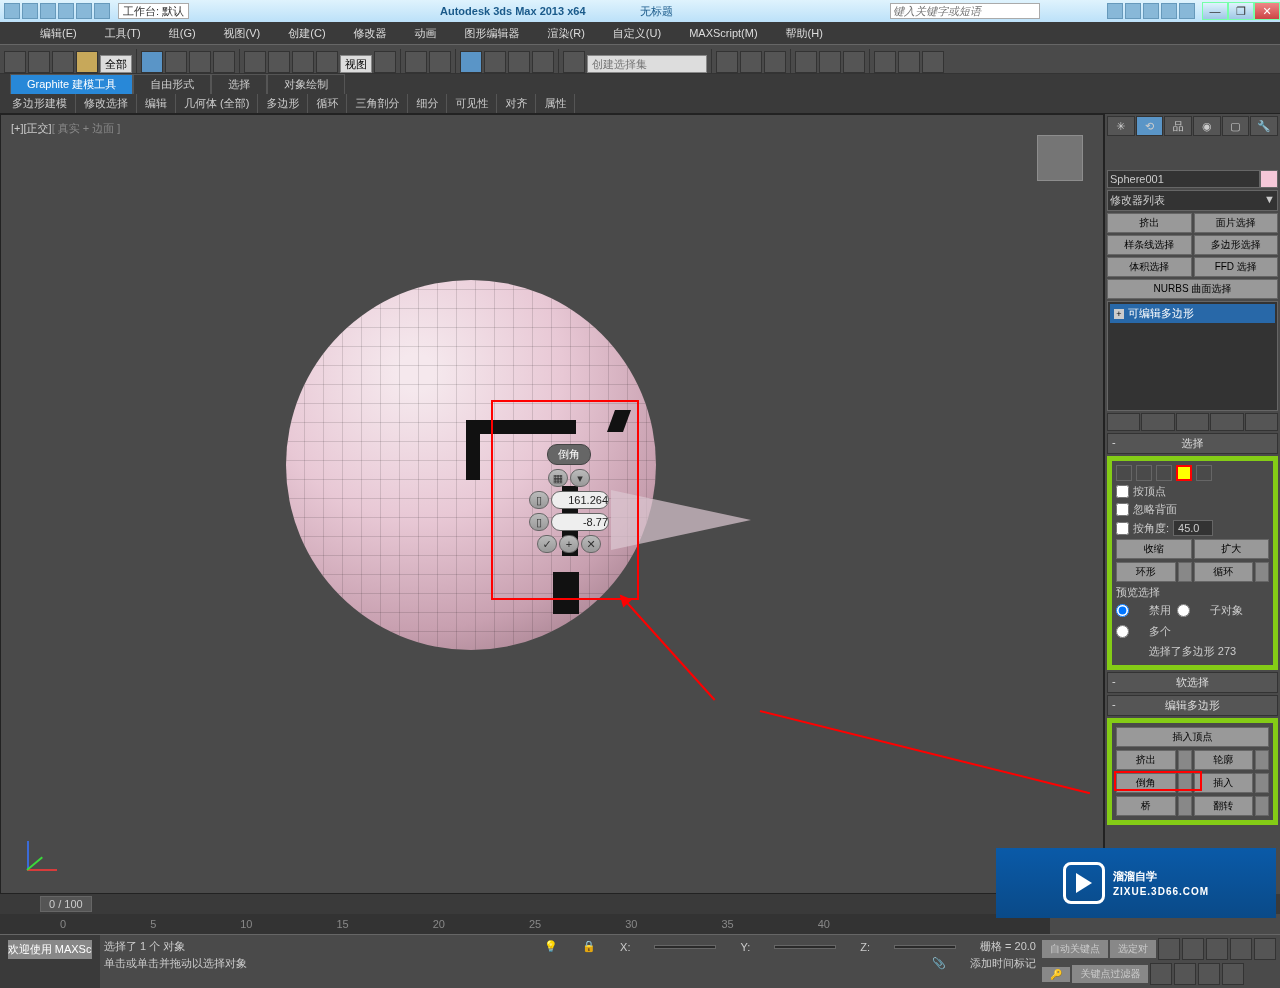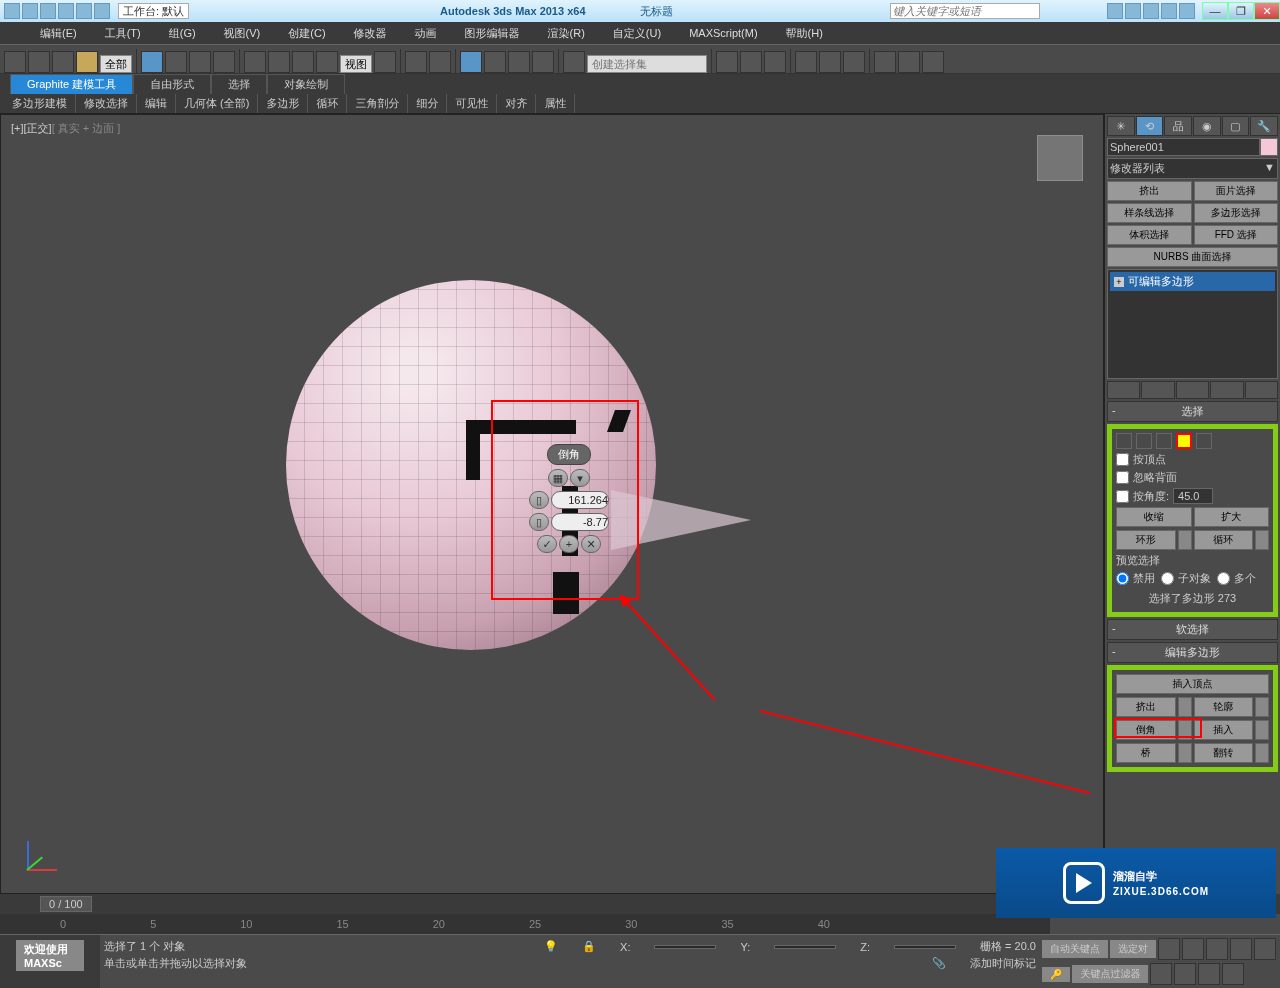--- a/index.html
+++ b/index.html
@@ -70,21 +70,21 @@
 .caddy .title { background:#666; color:#fff; padding:2px 10px; border-radius:10px; border:1px solid #444; }
 .caddy .row { display:flex; gap:2px; }
 .caddy .btn { width:20px; height:18px; background:linear-gradient(#bbb,#999); border:1px solid #666; border-radius:9px; display:flex; align-items:center; justify-content:center; color:#333; }
 .caddy .val { width:58px; height:18px; background:#eee; border:1px solid #666; border-radius:9px; color:#222; text-align:right; line-height:16px; }
 
 
 .rightpanel { width:176px; background:#4a4a4a; border-left:1px solid #222; padding:2px; display:flex; flex-direction:column; gap:2px; overflow:hidden; }
 .rp-tabs { display:flex; gap:1px; height:20px; }
 .rp-tabs span { flex:1; background:#555; border:1px solid #333; display:flex; align-items:center; justify-content:center; }
 .rp-tabs span.active { background:#5a95c7; }
-.rp-name { display:flex; }
+.rp-name { display:flex;margin-top:32px; }
 .rp-name input { flex:1; background:#333; color:#ccc; border:1px solid #666; padding:2px; }
 .rp-name .sw { width:18px; height:18px; background:#f5c8d8; border:1px solid #666; }
 .rp-dd { background:#333; color:#ccc; border:1px solid #666; padding:2px; display:flex; justify-content:space-between; }
 .rp-grid2 { display:flex; gap:2px; }
 .rp-grid2 button { flex:1; background:#999; color:#000; border:1px solid #666; padding:2px; font-size:10px; }
 .rp-stack { background:#333; border:1px solid #666; height:110px; padding:2px; }
 .rp-stack .item { background:#2868a8; color:#fff; padding:2px 4px; display:flex; align-items:center; gap:4px; }
 .rp-stack .item .exp { width:10px; height:10px; background:#ccc; color:#000; text-align:center; line-height:10px; font-size:9px; }
 .rp-stackbtns { display:flex; gap:1px; height:18px; }
 .rp-stackbtns span { flex:1; background:#555; border:1px solid #333; }
@@ -95,31 +95,31 @@
 .subobj span { width:16px; height:16px; border:1px solid #666; display:inline-block; }
 .subobj span.poly { background:#ff0; border:2px solid #f00; }
 .chk { display:flex; align-items:center; gap:4px; color:#ccc; }
 .chk input { margin:0; }
 .spin { display:flex; align-items:center; gap:4px; }
 .spin .sv { background:#333; border:1px solid #666; padding:1px 4px; color:#ccc; width:40px; }
 .btnrow { display:flex; gap:2px; }
 .btnrow .b { flex:1; background:#999; color:#000; border:1px solid #666; padding:2px; text-align:center; font-size:10px; position:relative; }
 .btnrow .sq { width:14px; background:#888; border:1px solid #666; }
 .radios { display:flex; gap:6px; flex-wrap:wrap; }
-.radios label { display:flex; align-items:center; gap:4px; color:#ccc; }
+.radios label { display:flex; align-items:center; gap:20px; color:#ccc; }
 .status-sel { text-align:center; padding:2px; }
 .redhl { position:absolute; border:2px solid #f00; z-index:5; }
 
 
 .timeslider { position:absolute; left:0; right:0; bottom:74px; height:20px; background:#3a3a3a; display:flex; align-items:center; }
 .timeslider .pos { background:#555; border:1px solid #666; padding:1px 8px; margin-left:40px; color:#ccc; }
 .timeruler { position:absolute; left:0; right:230px; bottom:54px; height:20px; background:#333; color:#888; display:flex; align-items:center; padding-left:60px; gap:84px; }
 .statusbar { position:absolute; left:0; right:0; bottom:0; height:54px; background:#4a4a4a; border-top:1px solid #666; display:flex; }
 .sb-left { width:100px; background:#3a3a3a; padding:4px; }
-.sb-left .row { background:#888; color:#fff; padding:2px 8px; margin:1px 12px; font-size:10px;font-weight:bold; }
+.sb-left .row { background:#888; color:#fff; padding:2px 0; margin:1px 4px; font-size:10px; }
 .sb-mid { flex:1; padding:4px; display:flex; flex-direction:column; gap:2px; }
 .sb-mid .line { display:flex; gap:24px; align-items:center; }
 .sb-mid .fld { background:#2a2a2a; border:1px solid #666; padding:1px 6px; color:#888; width:62px; font-size:10px; }
 .sb-right { width:240px; display:flex; flex-wrap:wrap; gap:2px; padding:2px; align-items:center; }
 .sb-right .pb { width:22px; height:22px; background:#555; border:1px solid #333; }
 .sb-right .big { background:#888; padding:2px 8px; font-size:10px; }
 .watermark { position:absolute; right:4px; bottom:70px; width:280px; height:70px; background:linear-gradient(#0a5aa8,#0a4a88); color:#fff; display:flex; align-items:center; justify-content:center; font-size:22px; font-weight:bold; z-index:10; padding:4px; }
 .watermark .play { width:42px; height:42px; border:3px solid #fff; border-radius:8px; display:flex; align-items:center; justify-content:center; margin-right:8px; }
 .watermark .play::after { content:""; border-left:16px solid #fff; border-top:10px solid transparent; border-bottom:10px solid transparent; }
 .watermark .sub { font-size:10px; display:block; margin-top:2px; letter-spacing:1px; }

